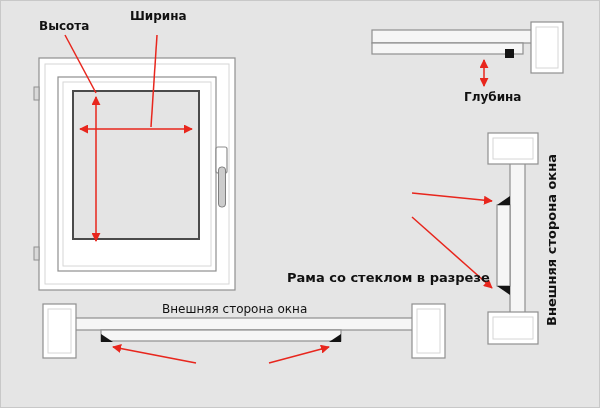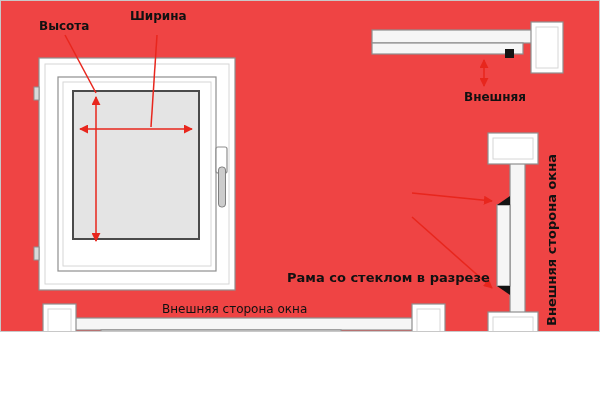--- a/index.html
+++ b/index.html
@@ -1,18 +1,18 @@
 <!DOCTYPE html>
 <html style="--arrow: #e8261d; --frame-stroke: #8f8f8f; --frame-fill: #ffffff; --bevel: #d6d6d6; --glass-fill: #e4e4e4; --glass-stroke: #4a4a4a; --profile-fill: #f6f6f6; --mark: #141414; --text: #111111; --canvas-border: #c8c8c8;"><head>
 <meta charset="utf-8">
 <style>
   html,body{margin:0;padding:0;background:#fff;}
   #canvas{
-    position:relative;width:600px;height:332px;box-sizing:border-box;
-    background:#ef4444;border:1px solid var(--canvas-border,#c8c8c8);
+    position:relative;width:600px;height:408px;box-sizing:border-box;
+    background:#e5e5e5;border:1px solid var(--canvas-border,#c8c8c8);
     overflow:hidden;font-family:"DejaVu Sans",sans-serif;
   }
   #diagram-svg{position:absolute;left:0;top:0;}
   .lbl{
     position:absolute;font:12px "DejaVu Sans",sans-serif;
     color:var(--text,#111);white-space:nowrap;line-height:14px;
   }
   .lbl-bold{font-weight:bold;}
   .lbl-wrap{white-space:normal;}
   .lbl-caption{font-weight:bold;font-size:13px;}
@@ -92,21 +92,21 @@
       <rect x="416" y="308" width="23" height="44" class="s-bevel"></rect>
       <line x1="195" y1="362" x2="112" y2="346" class="s-red" marker-end="url(#arrow)"></line>
       <line x1="268" y1="362" x2="328" y2="346" class="s-red" marker-end="url(#arrow)"></line>
     </g>
   </svg>
 
   <div class="lbl lbl-bold" style="left:38px;top:18px;">Высота</div>
 
   <div class="lbl lbl-bold" style="left:129px;top:8px;">Ширина</div>
 
-  <div class="lbl lbl-bold" style="left:463px;top:89px;">Внешняя</div>
+  <div class="lbl lbl-bold" style="left:463px;top:89px;">Глубина</div>
 
 
   <div class="lbl lbl-rot" style="left:461px;top:232px;">Внешняя сторона окна</div>
 
   <div class="lbl lbl-caption" style="left:286px;top:270px;">Рама со стеклом в разрезе</div>
 
   <div class="lbl" style="left:161px;top:301px;">Внешняя сторона окна</div>
 
 
 </div>

